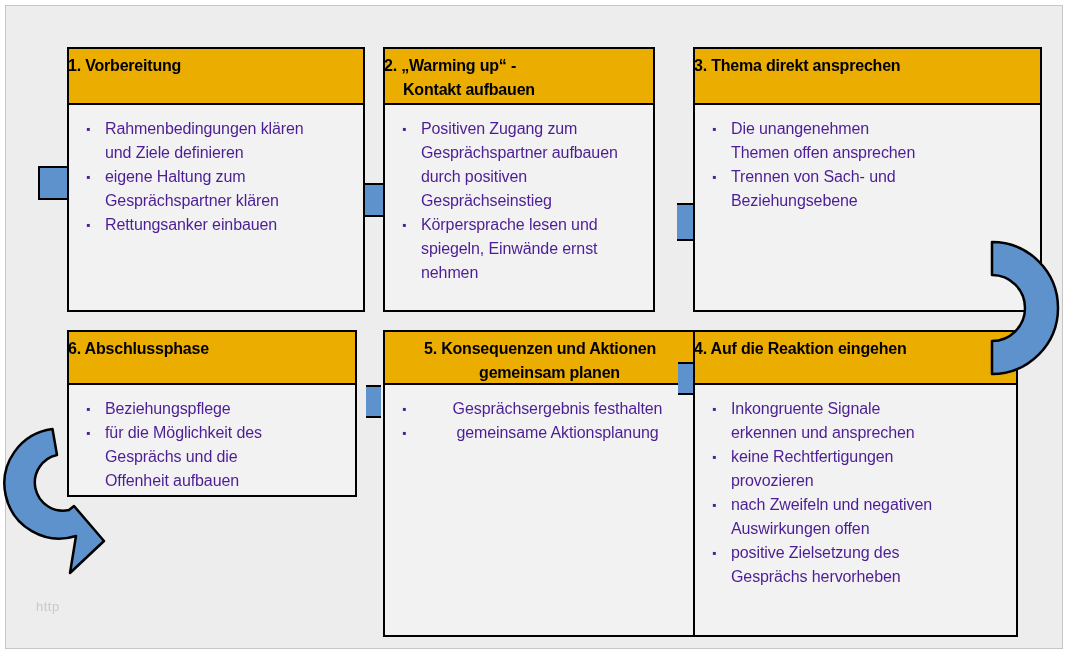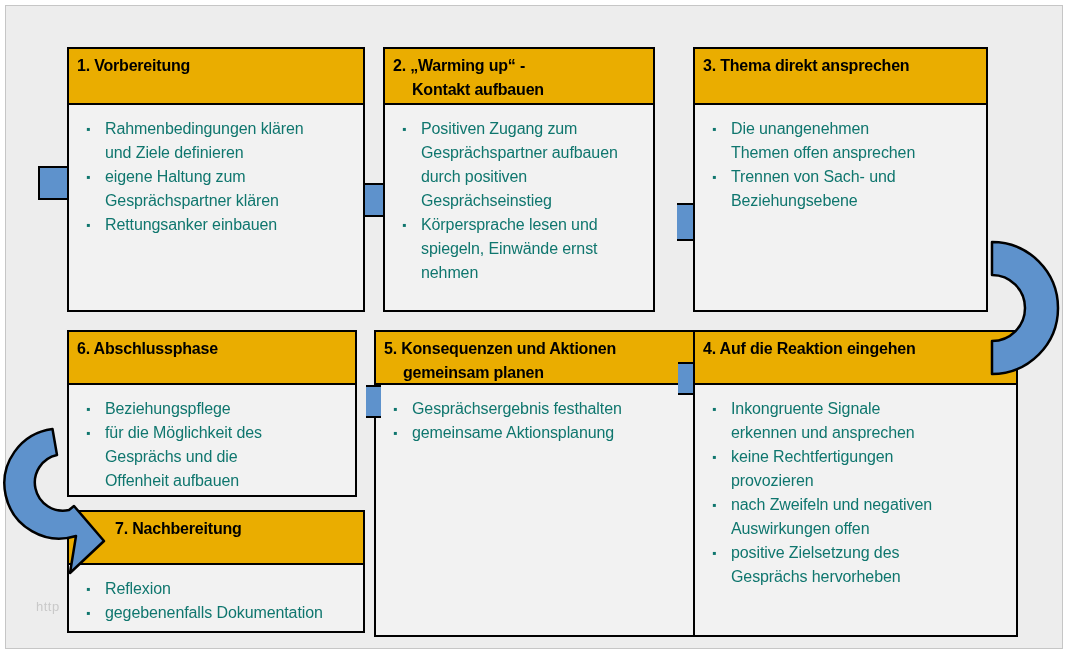--- a/index.html
+++ b/index.html
@@ -12,53 +12,53 @@
     position:absolute; left:5px; top:5px; width:1056px; height:642px;
     background:#EDEDED; border:1px solid #c6c6c6;
   }
   .box {
     position:absolute; border:2px solid #000; background:#F2F2F2;
     box-sizing:border-box;
   }
   .box .header {
     background:#EAAD00; border-bottom:2px solid #000;
     font-weight:bold; font-size:16px; line-height:24px; color:#000;
-    padding:5px 6px 0 27px; text-indent:-19px;
+    padding:5px 6px 0 18px; text-indent:-19px;
     white-space:pre-line; letter-spacing:-0.2px;
     box-sizing:border-box;
   }
   .hdr-tall { height:56px; }
   .hdr-short { height:53px; }
   .header.center-7 { padding-left:46px; text-indent:0; }
   .box ul {
     margin:0; padding:12px 8px 0 36px; list-style:none;
-    font-size:16px; line-height:24px; color:#0f766e;
+    font-size:16px; line-height:24px; color:#4c1d95;
     letter-spacing:-0.1px; white-space:pre-line;
   }
   .box ul li { position:relative; }
   .box ul li::before {
     content:"▪"; position:absolute; left:-19px; top:0;
     font-size:12px; line-height:24px;
   }
   .connector {
     position:absolute; background:#5E92CC; box-sizing:border-box;
     border-top:2px solid #000; border-bottom:2px solid #000;
   }
   .connector.full-border { border:2px solid #000; }
   .arrow-svg { position:absolute; }
   #watermark {
     position:absolute; left:36px; top:599px;
     font-size:13px; color:#c9c9c9; letter-spacing:0.5px;
   }
   
   #box1 { left:67px;  top:47px;  width:298px; height:265px; }
   #box2 { left:383px; top:47px;  width:272px; height:265px; }
-  #box3 { left:693px; top:47px;  width:295px; height:265px; }
+  #box3 { left:693px; top:47px;  width:349px; height:265px; }
   #box6 { left:67px;  top:330px; width:290px; height:167px; }
-  #box5 { left:374px; top:330px; width:321px; height:307px; }
+  #box5 { left:383px; top:330px; width:321px; height:307px;text-align:center; }
   #box4 { left:693px; top:330px; width:325px; height:307px; }
   #box7 { left:67px;  top:510px; width:298px; height:123px; }
   
   #con-start { left:38px;  top:166px; width:31px; height:34px; }
   #con-1-2   { left:365px; top:183px; width:18px; height:34px; }
   #con-2-3   { left:677px; top:203px; width:16px; height:38px; }
   #con-4-5   { left:678px; top:362px; width:15px; height:33px; }
   #con-5-6   { left:366px; top:385px; width:15px; height:33px; }
 </style>
 </head>
@@ -107,24 +107,20 @@
 
   <div class="box" id="box4">
     <div class="header hdr-short">4. Auf die Reaktion eingehen</div>
     <ul><li>Inkongruente Signale
 erkennen und ansprechen</li><li>keine Rechtfertigungen
 provozieren</li><li>nach Zweifeln und negativen
 Auswirkungen offen</li><li>positive Zielsetzung des
 Gesprächs hervorheben</li></ul>
   </div>
 
-  <div class="box" id="box7">
-    <div class="header hdr-short center-7">7. Nachbereitung</div>
-    <ul><li>Reflexion</li><li>gegebenenfalls Dokumentation</li></ul>
-  </div>
 
   <div class="connector full-border" id="con-start"></div>
   <div class="connector" id="con-1-2"></div>
   <div class="connector" id="con-2-3"></div>
   <div class="connector" id="con-4-5"></div>
   <div class="connector" id="con-5-6"></div>
 
   <svg class="arrow-svg" style="left:985px; top:236px;" width="80" height="146" viewBox="0 0 80 146" aria-hidden="true">
     <path d="M 7,6 A 66,66 0 0 1 7,138 L 7,105 A 33,33 0 0 0 7,39 Z" fill="#5E92CC" stroke="#000000" stroke-width="2.5" stroke-linejoin="round"></path>
   </svg>

